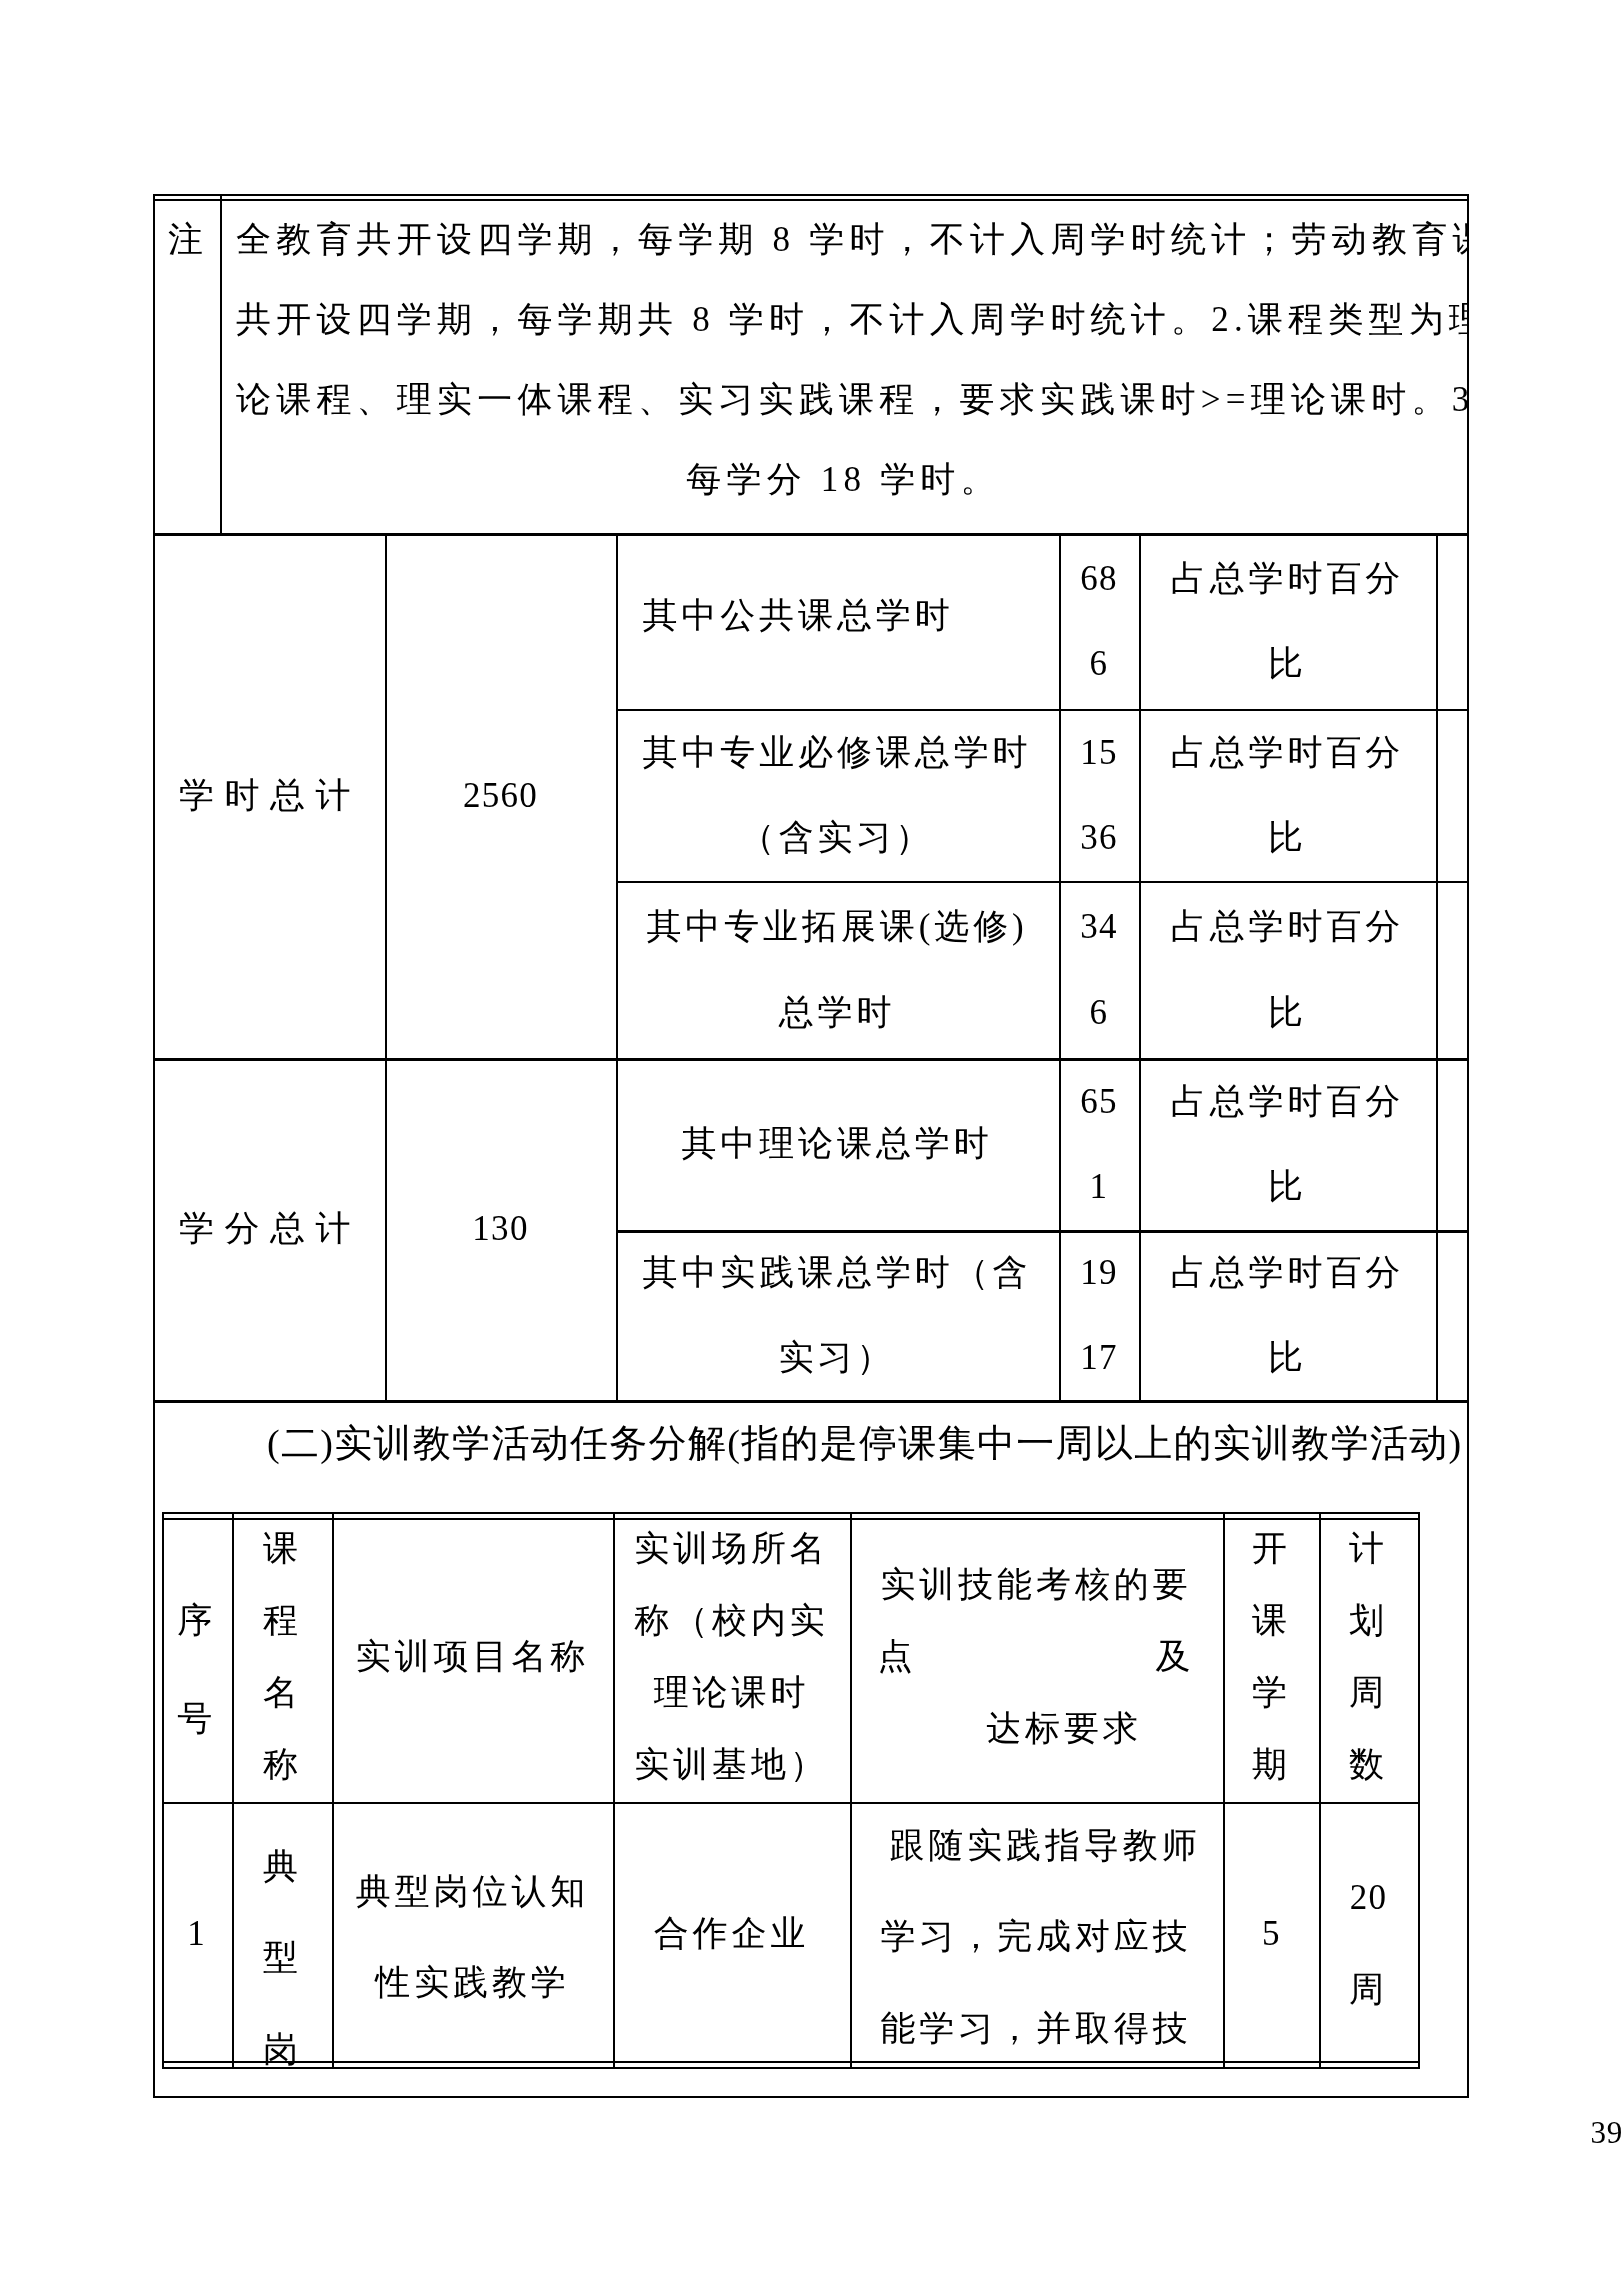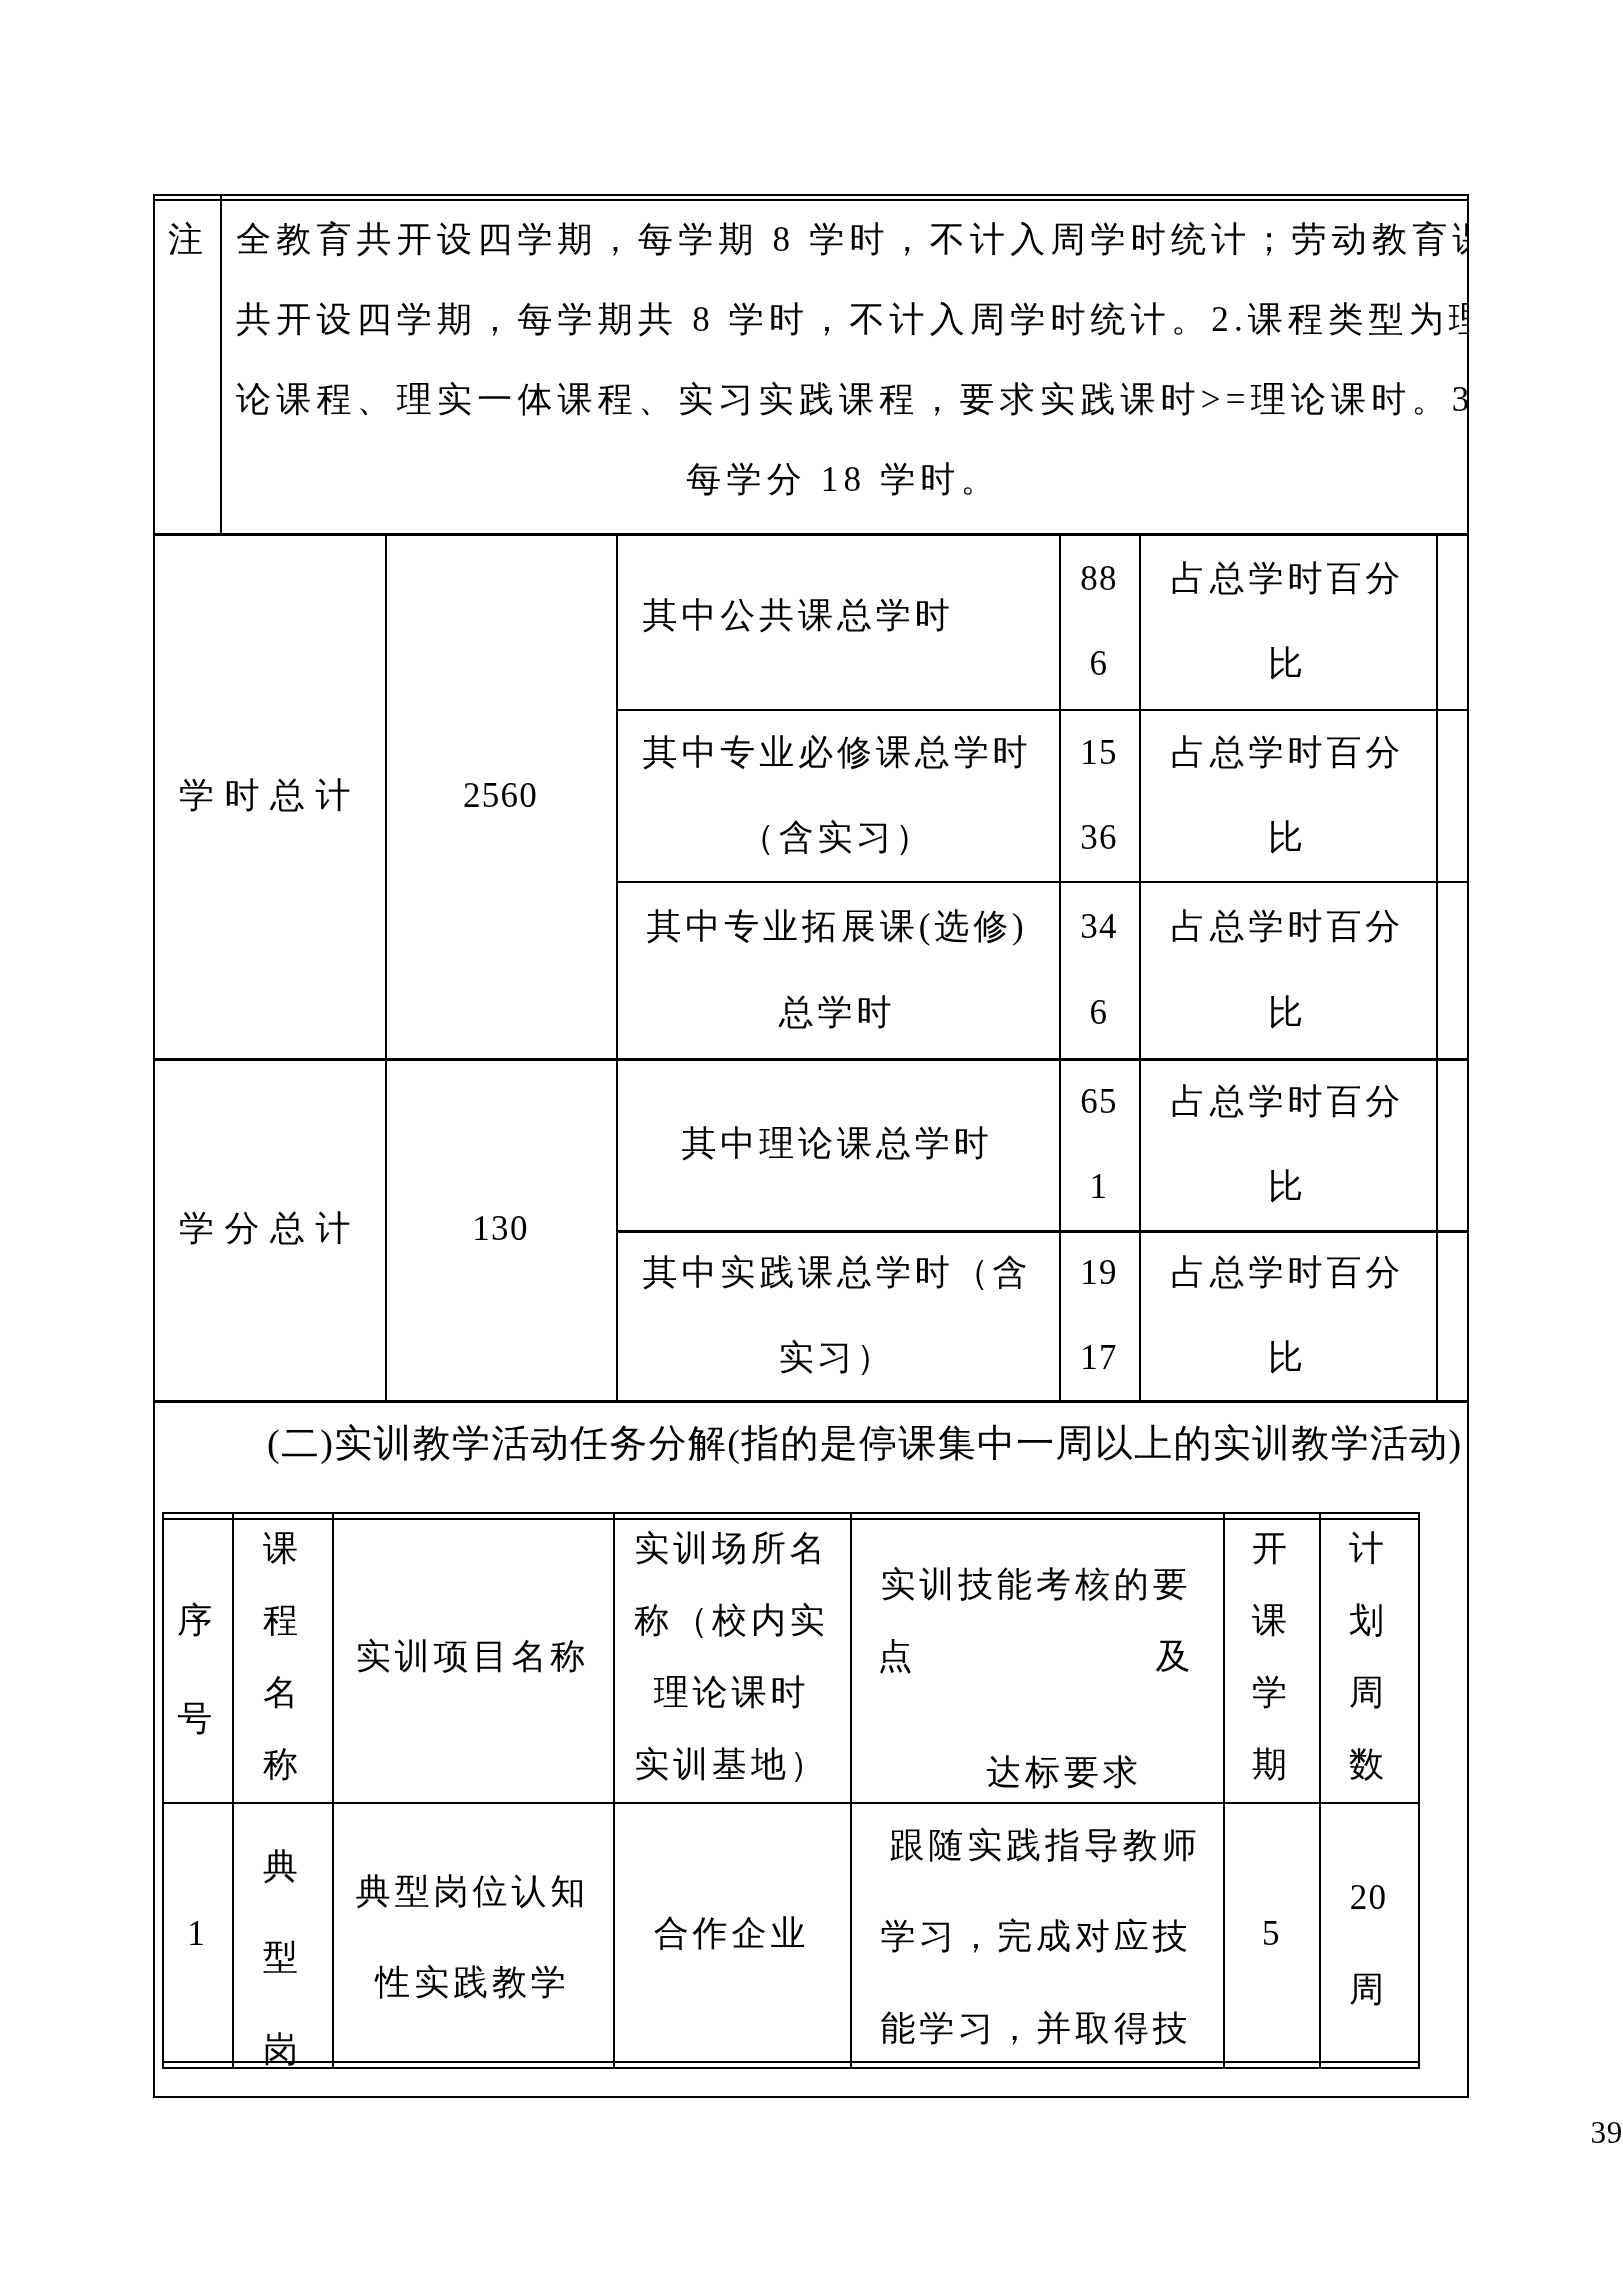--- a/index.html
+++ b/index.html
@@ -49,21 +49,21 @@
     <div class="vline" style="left:904px;top:337px;height:867px;"></div>
     <div class="vline" style="left:984px;top:337px;height:867px;"></div>
     <div class="vline" style="left:1281px;top:337px;height:867px;"></div>
 
     <div class="txt ctr wide" style="left:0;top:582px;width:230px;">学时总计</div>
     <div class="txt ctr num" style="left:230px;top:582px;width:231px;">2560</div>
     <div class="txt ctr wide" style="left:0;top:1015px;width:230px;">学分总计</div>
     <div class="txt ctr num" style="left:230px;top:1015px;width:231px;">130</div>
 
     <div class="txt ctr" style="left:461px;top:402px;width:364px;">其中公共课总学时</div>
-    <div class="txt ctr num" style="left:904px;top:365px;width:80px;">88</div>
+    <div class="txt ctr num" style="left:904px;top:365px;width:80px;">68</div>
     <div class="txt ctr num" style="left:904px;top:450px;width:80px;">6</div>
     <div class="txt ctr" style="left:984px;top:365px;width:297px;">占总学时百分</div>
     <div class="txt ctr" style="left:984px;top:450px;width:297px;">比</div>
     <div class="txt ctr num" style="left:1281px;top:365px;width:98px;">26</div>
     <div class="txt ctr num" style="left:1281px;top:450px;width:98px;">.8</div>
 
     <div class="txt ctr" style="left:461px;top:539px;width:442px;">其中专业必修课总学时</div>
     <div class="txt ctr" style="left:461px;top:624px;width:442px;">（含实习）</div>
     <div class="txt ctr num" style="left:904px;top:539px;width:80px;">15</div>
     <div class="txt ctr num" style="left:904px;top:624px;width:80px;">36</div>
@@ -124,21 +124,21 @@
     <div class="txt ctr" style="left:458px;top:1335px;width:237px;">实训场所名</div>
     <div class="txt ctr" style="left:458px;top:1407px;width:237px;">称（校内实</div>
     <div class="txt ctr" style="left:458px;top:1479px;width:237px;">理论课时</div>
     <div class="txt ctr" style="left:458px;top:1551px;width:237px;">实训基地）</div>
 
     <div class="txt ctr" style="left:695px;top:1371px;width:372px;">实训技能考核的要</div>
     <div class="txt assess-split" style="left:695px;top:1443px;width:372px;">
       <span>点</span>
       <span>及</span>
     </div>
-    <div class="txt ctr" style="left:695px;top:1515px;width:428px;margin-top:44px;">达标要求</div>
+    <div class="txt ctr" style="left:695px;top:1515px;width:428px;">达标要求</div>
 
     <div class="txt ctr" style="left:1068px;top:1335px;width:97px;">开</div>
     <div class="txt ctr" style="left:1068px;top:1407px;width:97px;">课</div>
     <div class="txt ctr" style="left:1068px;top:1479px;width:97px;">学</div>
     <div class="txt ctr" style="left:1068px;top:1551px;width:97px;">期</div>
 
     <div class="txt ctr" style="left:1164px;top:1335px;width:99px;">计</div>
     <div class="txt ctr" style="left:1164px;top:1407px;width:99px;">划</div>
     <div class="txt ctr" style="left:1164px;top:1479px;width:99px;">周</div>
     <div class="txt ctr" style="left:1164px;top:1551px;width:99px;">数</div>

